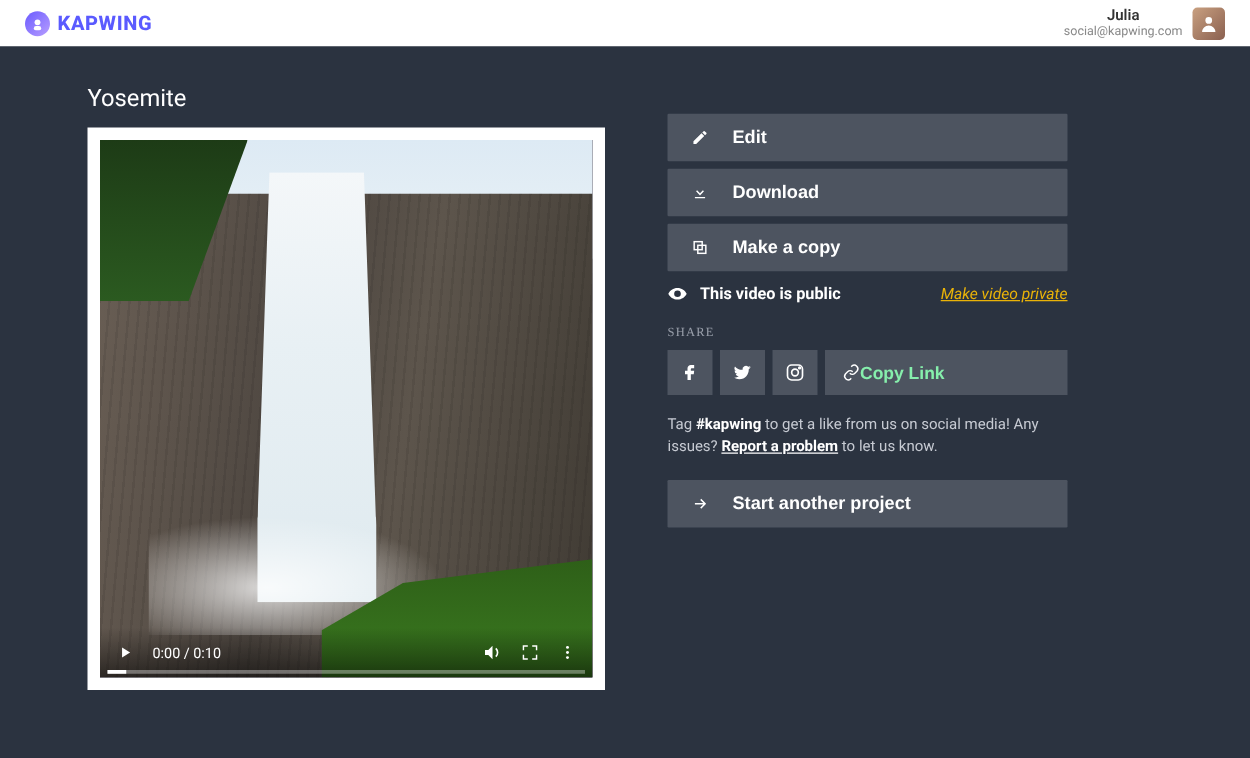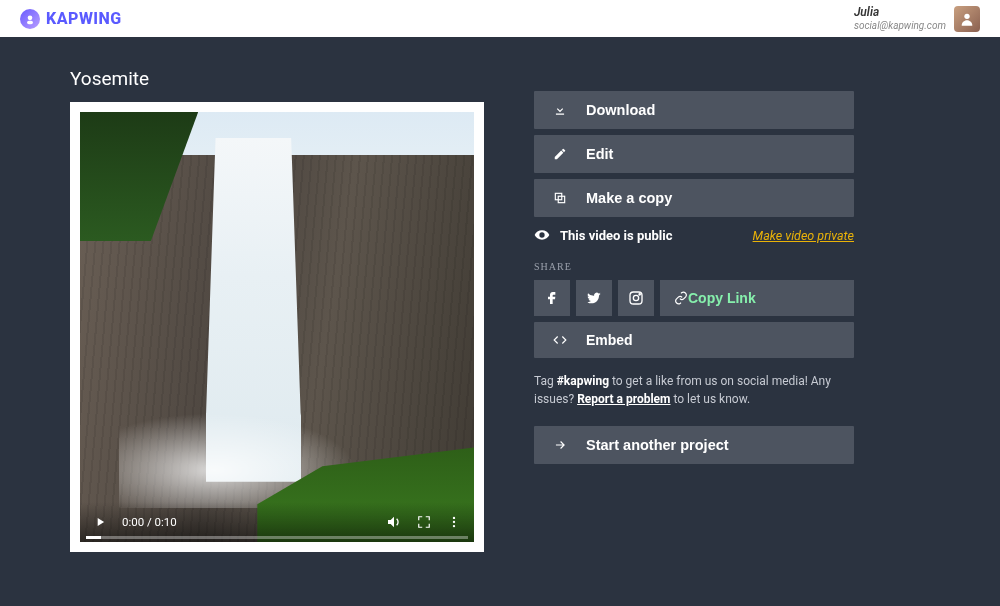--- a/index.html
+++ b/index.html
@@ -6,21 +6,21 @@
   body { font-family: -apple-system, BlinkMacSystemFont, "Segoe UI", Roboto, "Helvetica Neue", Arial, sans-serif; background: #2b3340; width: 1000px; height: 606px; overflow: hidden; }
   
   
   .header { background: #fff; height: 37px; display: flex; align-items: center; padding: 0 20px; }
   .logo-wrap { display: flex; align-items: center; gap: 6px; }
   .logo-icon { width: 20px; height: 20px; border-radius: 50%; background: linear-gradient(135deg,#6a5bff,#b89eff); display:flex; align-items:center; justify-content:center; color:#fff; font-size:12px; }
   .logo-text { color: #5a5aff; font-weight: 800; font-size: 16px; letter-spacing: .5px; }
   .nav { display: flex; gap: 22px; margin-left: 28px; }
   .nav a { color: #555; font-size: 12.5px; text-decoration: none; }
   .user { margin-left: auto; display: flex; align-items: center; gap: 8px; }
-  .user-text { text-align: left; line-height: 1.1; font-style: italic; }
+  .user-text { text-align: center; line-height: 1.1; }
   .user-name { font-size: 12px; color: #333; font-weight: 600; }
   .user-email { font-size: 10px; color: #888; }
   .avatar { width: 26px; height: 26px; border-radius: 4px; background: linear-gradient(135deg,#c9a080,#8a6050); display:flex; align-items:center; justify-content:center; color:#fff; font-size:11px; }
 
   
   .main { display: flex; padding: 30px 76px 0 70px; gap: 50px; }
   .left { flex: 0 0 auto; }
   .title { color: #fff; font-size: 19px; font-weight: 400; margin-bottom: 12px; }
   .video-frame { width: 414px; height: 450px; background: #fff; padding: 10px; }
   .video-inner { width: 100%; height: 100%; position: relative; overflow: hidden; background: #334; }
@@ -123,32 +123,32 @@
           <div class="progress"></div>
         </div>
       </div>
     </div>
   </div>
 
   <div class="right">
     <button class="btn">
       <span class="icn">
         <svg width="14" height="14" viewBox="0 0 24 24" fill="#fff">
+            <path d="M3 17.25V21h3.75L17.81 9.94l-3.75-3.75L3 17.25zM20.71 7.04a1 1 0 000-1.41l-2.34-2.34a1 1 0 00-1.41 0l-1.83 1.83 3.75 3.75 1.83-1.83z"></path>
+          </svg>
+      </span>
+      <span>Edit</span>
+    </button>
+    <button class="btn">
+      <span class="icn">
+        <svg width="14" height="14" viewBox="0 0 24 24" fill="#fff">
             <path d="M12 3v10l4-4 1.4 1.4L12 16 6.6 10.4 8 9l4 4V3h0zM5 18h14v2H5z"></path>
           </svg>
       </span>
       <span>Download</span>
-    </button>
-    <button class="btn">
-      <span class="icn">
-        <svg width="14" height="14" viewBox="0 0 24 24" fill="#fff">
-            <path d="M3 17.25V21h3.75L17.81 9.94l-3.75-3.75L3 17.25zM20.71 7.04a1 1 0 000-1.41l-2.34-2.34a1 1 0 00-1.41 0l-1.83 1.83 3.75 3.75 1.83-1.83z"></path>
-          </svg>
-      </span>
-      <span>Edit</span>
     </button>
     <button class="btn">
       <span class="icn">
         <svg width="14" height="14" viewBox="0 0 24 24" fill="none" stroke="#fff" stroke-width="2">
             <rect x="9" y="9" width="11" height="11"></rect>
             <rect x="4" y="4" width="11" height="11"></rect>
           </svg>
       </span>
       <span>Make a copy</span>
     </button>
@@ -192,28 +192,20 @@
       <button class="copybtn">
         <span>
           <svg width="14" height="14" viewBox="0 0 24 24" fill="none" stroke="#fff" stroke-width="2">
               <path d="M10 13a5 5 0 007 0l3-3a5 5 0 00-7-7l-1 1M14 11a5 5 0 00-7 0l-3 3a5 5 0 007 7l1-1"></path>
             </svg>
         </span>
         <span>Copy Link</span>
       </button>
     </div>
 
-    <button class="btn" style="height:36px;font-size:14px;">
-      <span class="icn">
-        <svg width="14" height="14" viewBox="0 0 24 24" fill="none" stroke="#fff" stroke-width="2">
-            <path d="M8 6l-6 6 6 6M16 6l6 6-6 6"></path>
-          </svg>
-      </span>
-      <span>Embed</span>
-    </button>
 
     <p class="tagline">
       <span>Tag </span><b>#kapwing</b><span> to get a like from us on social media! Any issues? </span><a href="#">Report a problem</a><span> to let us know.</span>
     </p>
 
     <button class="btn">
       <span class="icn">
         <svg width="14" height="14" viewBox="0 0 24 24" fill="none" stroke="#fff" stroke-width="2">
             <path d="M5 12h14M13 6l6 6-6 6"></path>
           </svg>

